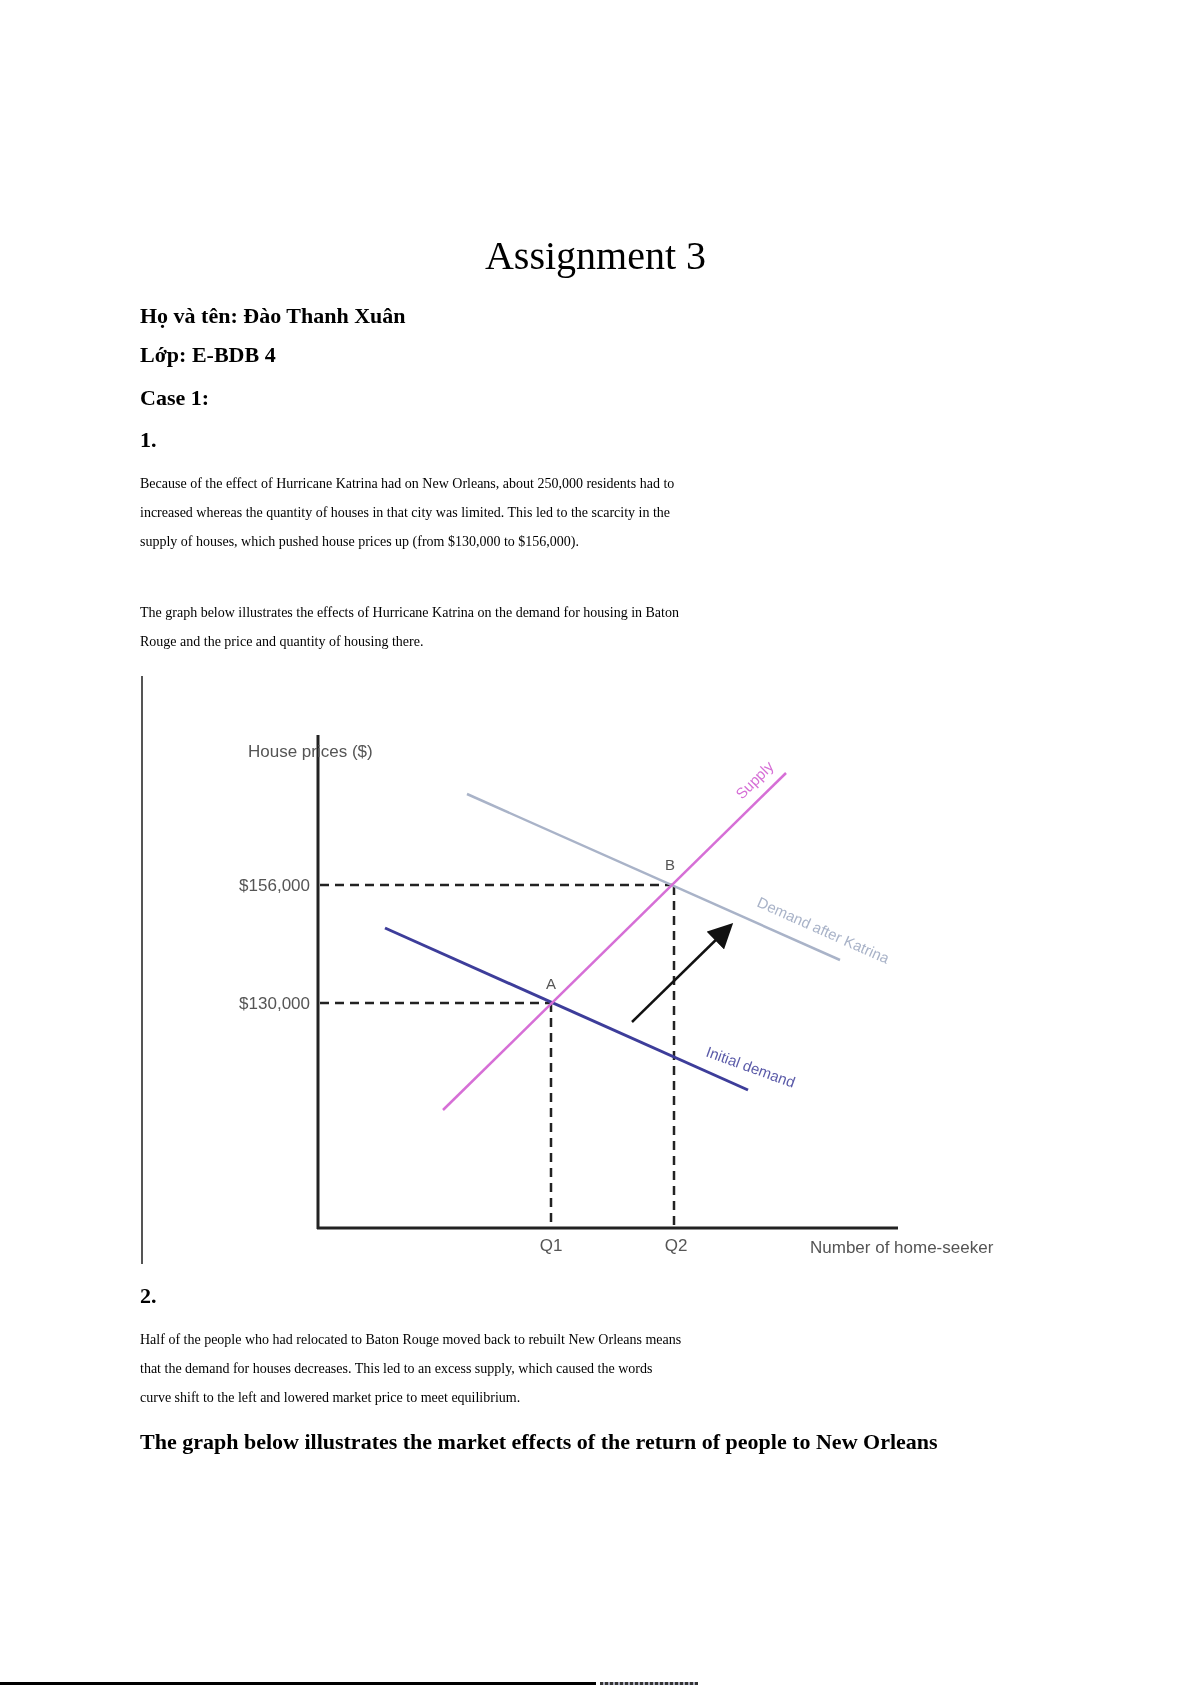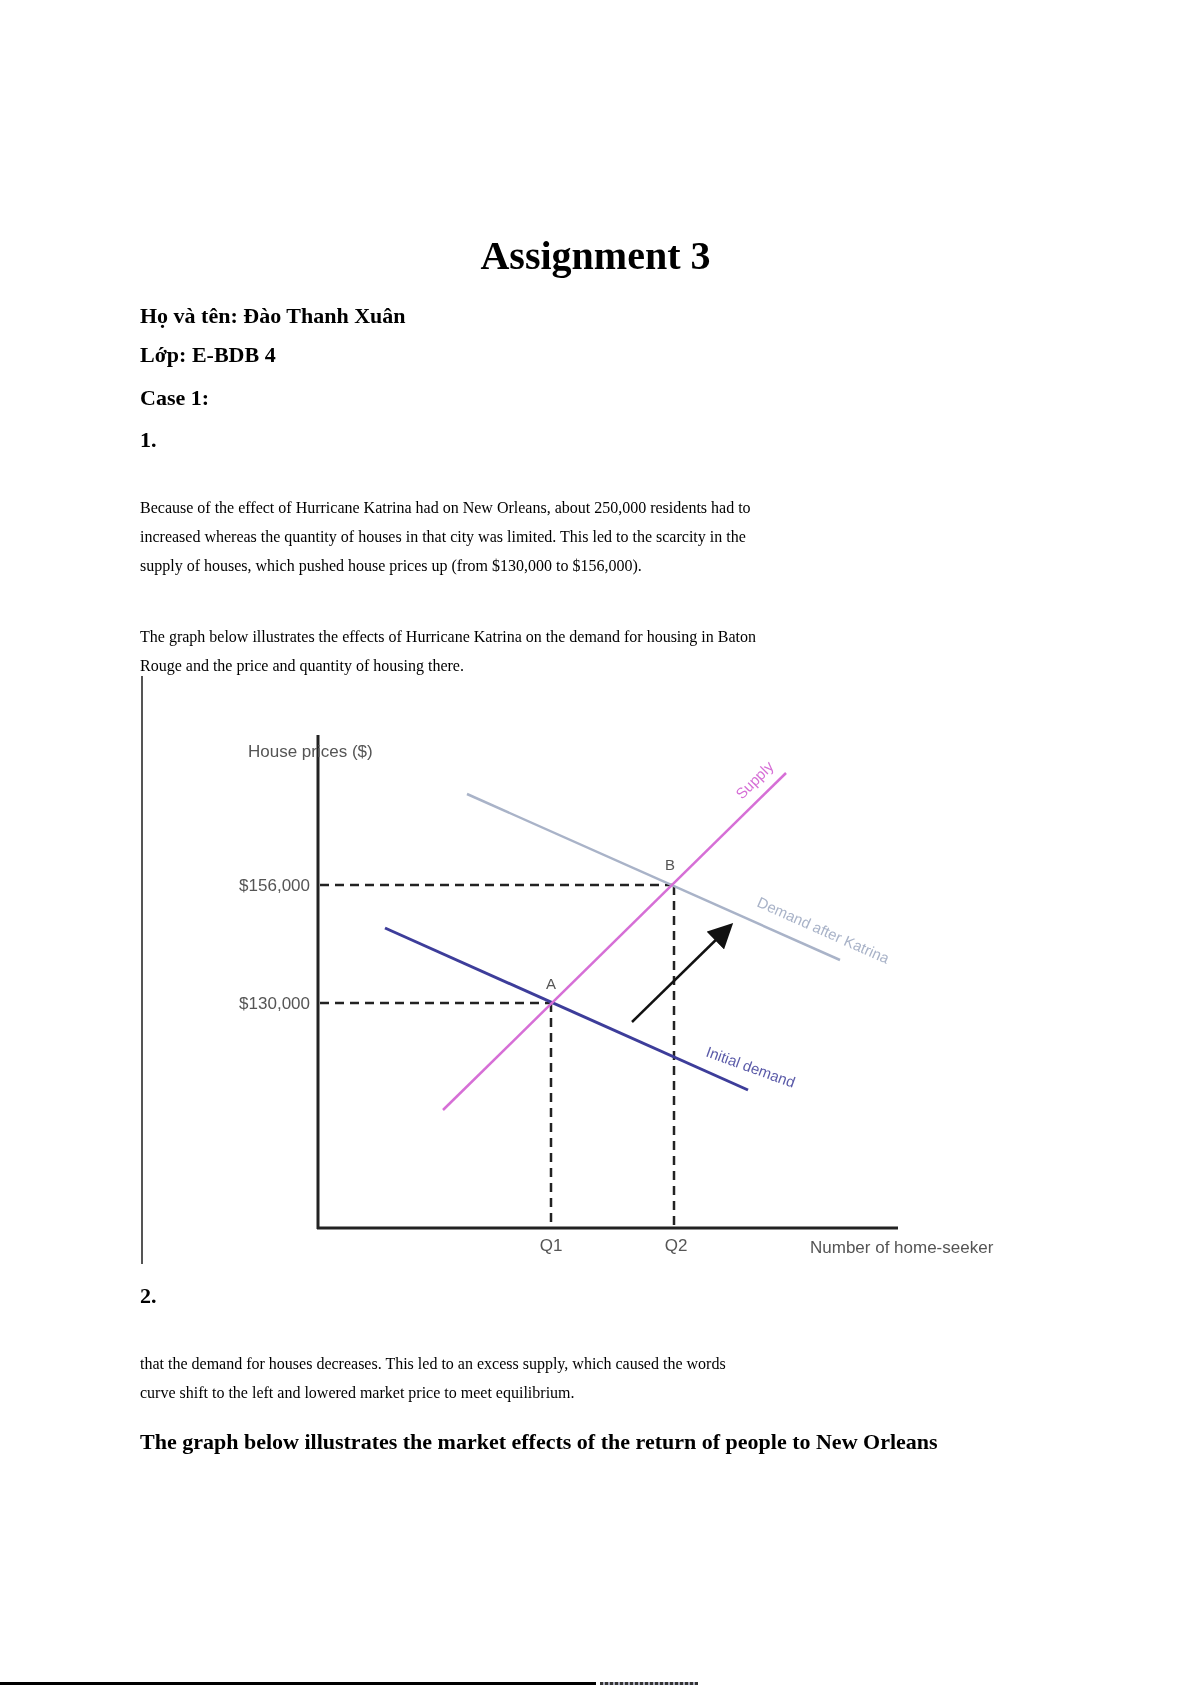--- a/index.html
+++ b/index.html
@@ -1,21 +1,21 @@
 <!DOCTYPE html>
 <html><head>
 <meta charset="utf-8">
 <style>
   html, body { margin: 0; padding: 0; background: #ffffff; }
   body { width: 1191px; height: 1685px; position: relative; overflow: hidden;
          font-family: "Liberation Serif", serif; color: #000; }
   .title { position: absolute; left: 0; width: 1191px; top: 232px; text-align: center;
-           font-size: 40px; line-height: 48px; font-weight: bold; }
+           font-size: 40px; line-height: 48px; }
   .line { position: absolute; left: 140px; font-size: 22px; line-height: 29px; white-space: nowrap; font-weight: bold; }
-  .para { position: absolute; left: 140px; width: 920px; font-size: 16px; line-height: 29px; margin-top: 24px; }
+  .para { position: absolute; left: 140px; width: 920px; font-size: 14px; line-height: 29px; }
   .para span { display: block; white-space: nowrap; }
   .chart-frame { position: absolute; left: 141px; top: 676px; width: 2px; height: 588px; background: #555; }
   svg.chart { position: absolute; left: 0; top: 0; }
   .chart text { font-family: "Liberation Sans", sans-serif; }
   .bottom-rule { position: absolute; left: 0; top: 1682px; width: 596px; height: 3px; background: #000; }
   .bottom-rule2 { position: absolute; left: 600px; top: 1682px; width: 98px; height: 3px;
                   background: repeating-linear-gradient(90deg, #333 0 3px, #aab 3px 5px); }
 </style>
 </head>
 <body>
@@ -72,20 +72,21 @@
   <text x="670" y="870" font-size="15" fill="#555" text-anchor="middle">B</text>
 
   <text x="0" y="0" font-size="15" fill="#d66fd6" transform="translate(742,800) rotate(-45)">Supply</text>
   <text x="0" y="0" font-size="15" fill="#a9b3c8" transform="translate(756,906) rotate(24)">Demand after Katrina</text>
   <text x="0" y="0" font-size="15" fill="#5a5aa8" transform="translate(705,1056) rotate(20)">Initial demand</text>
 </svg>
 
 <div class="line" style="top:1281px">2.</div>
 
 <div class="para" style="top:1325px">
+  <span>Half of the people who had relocated to Baton Rouge moved back to rebuilt New Orleans means</span>
   <span>that the demand for houses decreases. This led to an excess supply, which caused the words</span>
   <span>curve shift to the left and lowered market price to meet equilibrium.</span>
 </div>
 
 <div class="line" style="top:1427px">The graph below illustrates the market effects of the return of people to New Orleans</div>
 
 <div class="bottom-rule"></div>
 <div class="bottom-rule2"></div>
 
 </body></html>

